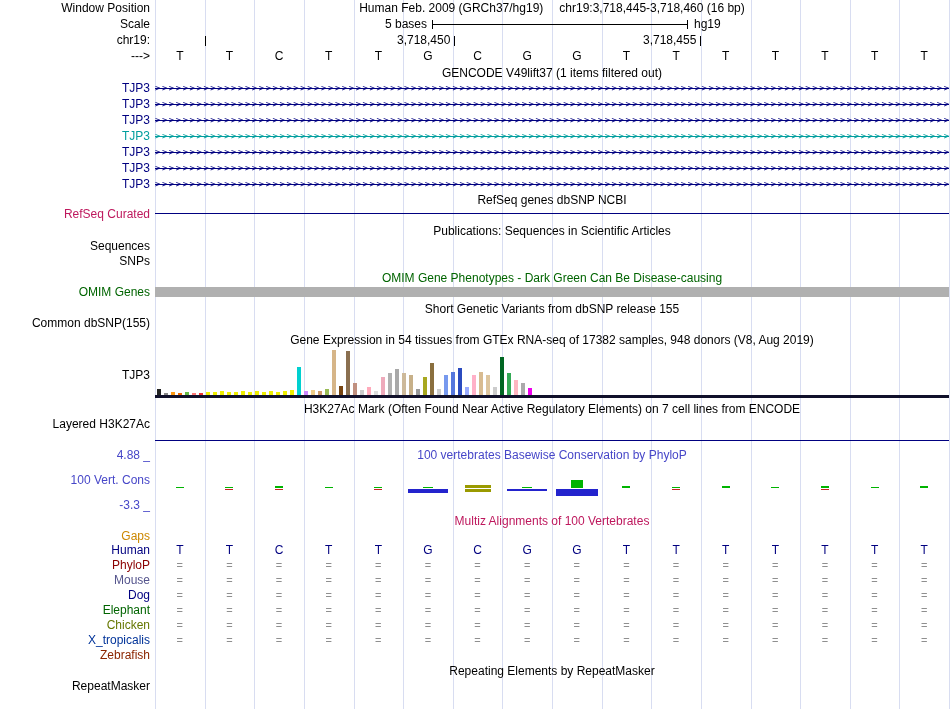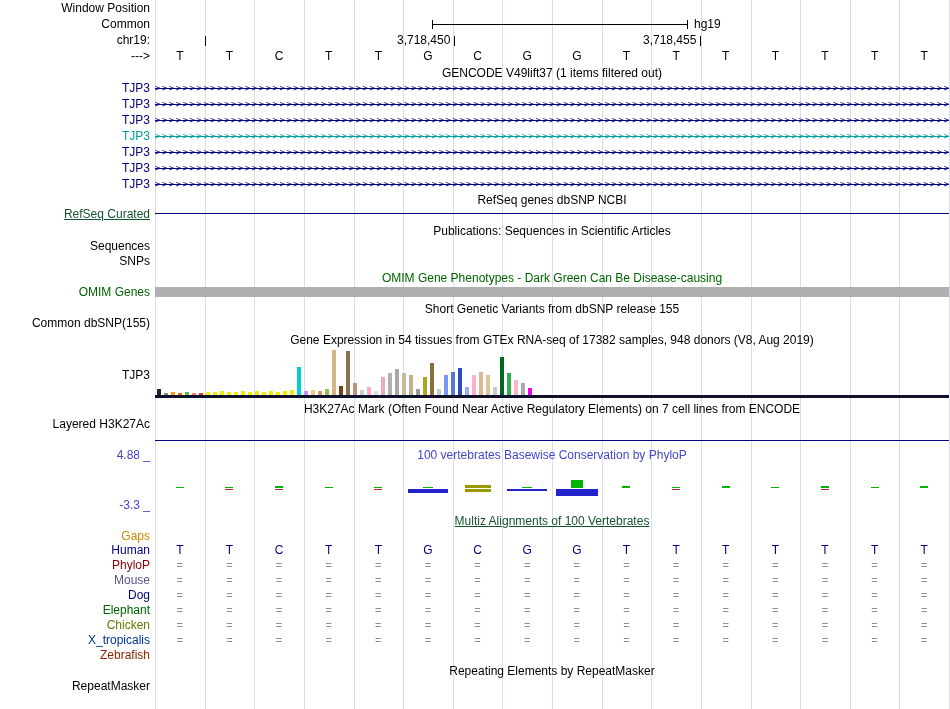--- a/index.html
+++ b/index.html
@@ -18,21 +18,21 @@
   .gene-line{position:absolute;left:155px;top:0;width:794px;height:16px;overflow:hidden;}
   .gline{position:absolute;left:0;top:8px;width:100%;height:1px;}
   .garrows{position:absolute;left:0;top:0;width:810px;height:16px;line-height:17px;font-size:9px;
            letter-spacing:1.5px;font-family:"DejaVu Sans Mono",monospace;overflow:hidden;}
   .sp-row{position:relative;height:15px;}
   .sp-row .lbl{line-height:15px;}
   .sp-cells{position:absolute;left:155px;top:0;width:794px;height:15px;}
   .eqcell{font-size:11px;}
   .gbar{position:absolute;bottom:0;width:4px;}
   .cmark{position:absolute;}
-  .c-navy{color:#14532d;text-decoration:underline;}
+  .c-navy{color:#be185d;}
   .c-green{color:#006400;}
   .c-phylo{color:#4646c8;}
   .c-gaps{color:#cc8800;}
 </style>
 </head>
 <body>
 
 <div id="screen">
 
   <div class="gridlines">
@@ -50,24 +50,28 @@
       <div class="vline" style="left: 546px;"></div>
       <div class="vline" style="left: 596px;"></div>
       <div class="vline" style="left: 645px;"></div>
       <div class="vline" style="left: 695px;"></div>
       <div class="vline" style="left: 744px;"></div>
       <div class="vline" style="left: 794px;"></div>
     </div>
 
   <div class="row" style="top:1px">
     <div class="lbl">Window Position</div>
+    <div class="title">
+      <span>Human Feb. 2009 (GRCh37/hg19)</span><span class="abs" style="position:static;display:inline-block;width:16px"></span><span>chr19:3,718,445-3,718,460 (16 bp)</span>
+    </div>
   </div>
 
   <div class="row" style="top:17px">
-    <div class="lbl">Common</div>
+    <div class="lbl">Scale</div>
+    <div class="abs" style="left:155px;width:272px;text-align:right">5 bases</div>
     <div class="abs" style="left:432px;top:0;width:256px;height:14px">
       <div class="abs" style="left:0;top:7px;width:100%;height:1px;background:#000"></div>
       <div class="abs" style="left:0;top:3px;width:1px;height:9px;background:#000"></div>
       <div class="abs" style="right:0;top:3px;width:1px;height:9px;background:#000"></div>
     </div>
     <div class="abs" style="left:694px">hg19</div>
   </div>
 
   <div class="row" style="top:33px">
     <div class="lbl">chr19:</div>
@@ -257,20 +261,23 @@
   </div>
   <div class="row" style="top:417px">
     <div class="lbl">Layered H3K27Ac</div>
   </div>
   <div class="abs" style="left:155px;top:440px;width:794px;height:1px;background:#000080"></div>
 
   <div class="row" style="top:448px">
     <div class="lbl c-phylo">4.88 _</div>
     <div class="title c-phylo">100 vertebrates Basewise Conservation by PhyloP</div>
   </div>
+  <div class="row" style="top:473px">
+    <div class="lbl c-phylo">100 Vert. Cons</div>
+  </div>
   <div class="abs" style="left:155px;top:478px;width:794px;height:24px">
       <div class="cmark" style="left: 20.8125px; width: 8px; height: 1px; top: 9px; background: rgb(0, 180, 0);"></div>
       <div class="cmark" style="left: 70.4375px; width: 8px; height: 1px; top: 9px; background: rgb(0, 180, 0);"></div>
       <div class="cmark" style="left: 70.4375px; width: 8px; height: 1px; top: 11px; background: rgb(200, 35, 35);"></div>
       <div class="cmark" style="left: 120.062px; width: 8px; height: 2px; top: 8px; background: rgb(0, 180, 0);"></div>
       <div class="cmark" style="left: 120.062px; width: 8px; height: 1px; top: 11px; background: rgb(200, 35, 35);"></div>
       <div class="cmark" style="left: 169.688px; width: 8px; height: 1px; top: 9px; background: rgb(0, 180, 0);"></div>
       <div class="cmark" style="left: 219.312px; width: 8px; height: 1px; top: 9px; background: rgb(0, 180, 0);"></div>
       <div class="cmark" style="left: 219.312px; width: 8px; height: 1px; top: 11px; background: rgb(200, 35, 35);"></div>
       <div class="cmark" style="left: 267.938px; width: 10px; height: 1px; top: 9px; background: rgb(0, 180, 0);"></div>

